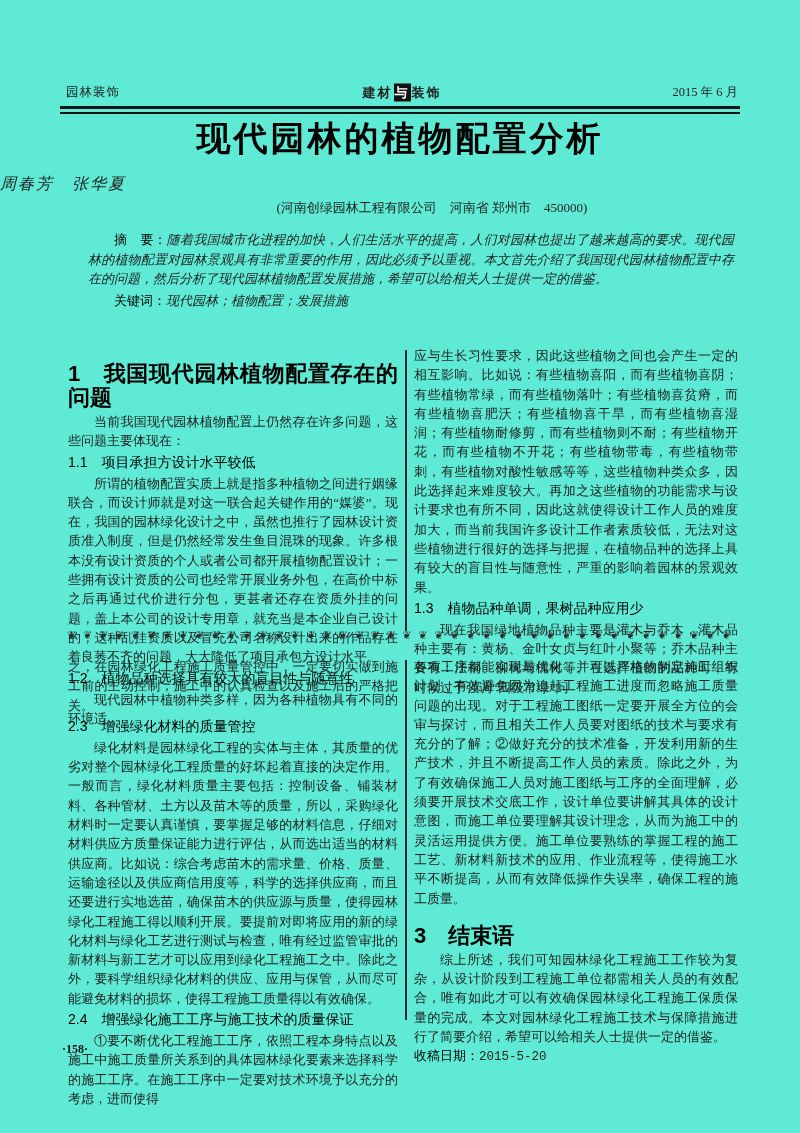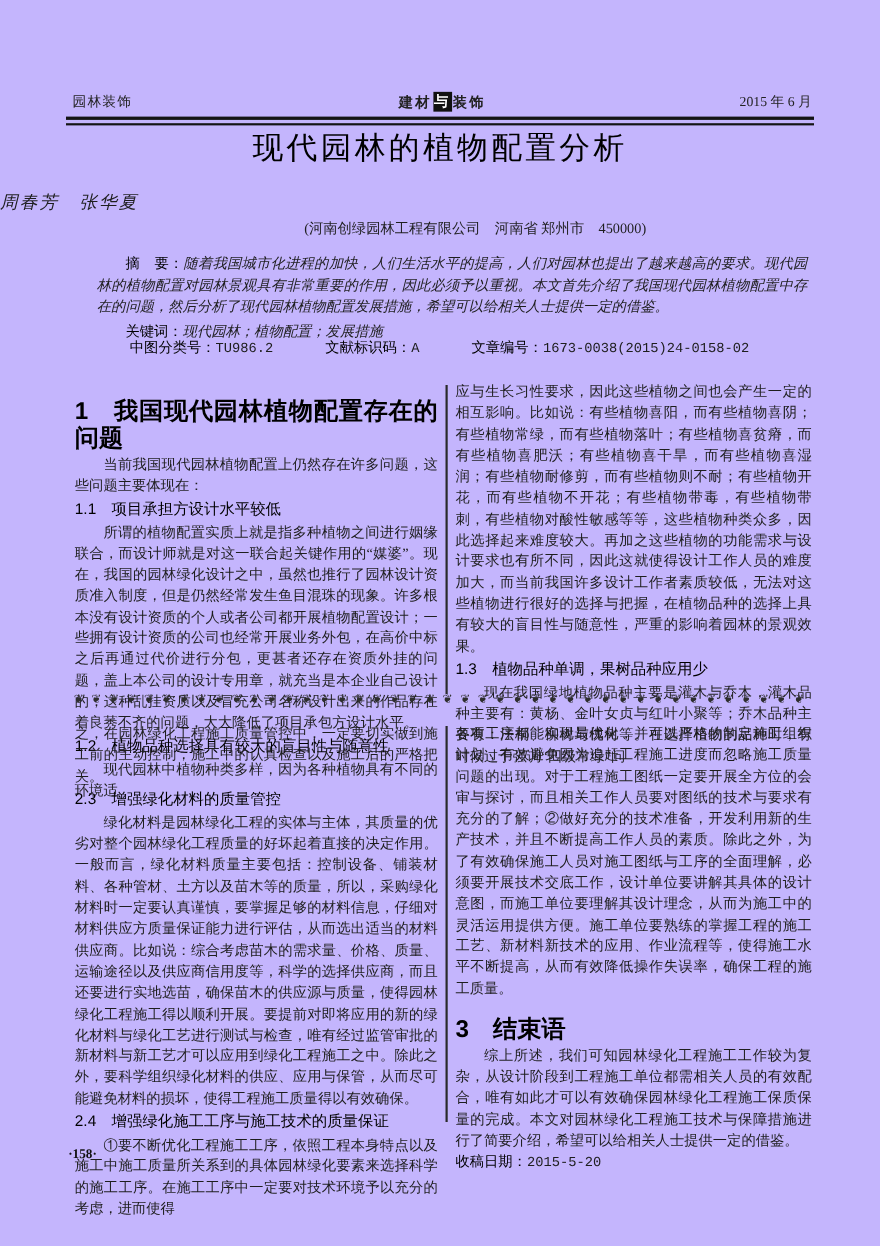--- a/index.html
+++ b/index.html
@@ -1,32 +1,32 @@
 <!DOCTYPE html>
 <html><head>
 <meta charset="utf-8">
 <style>
   html,body { margin:0; padding:0; background:#d9d9d6; }
   .page {
     position:relative; width:800px; height:1133px; margin:0 auto;
-    background:#c4b5fd; color:#1e1e1e; overflow:hidden;
+    background:#5eead4; color:#1e1e1e; overflow:hidden;
     font-family:"Liberation Serif","DejaVu Serif",serif;
   }
   
   .hdr { position:absolute; top:84px; left:66px; right:62px; height:18px; font-size:12.5px; color:#222; }
   .hdr-left { position:absolute; left:0; top:0; letter-spacing:1px; }
   .hdr-right { position:absolute; right:0; top:0; }
   .hdr-center { position:absolute; left:0; right:0; top:0; text-align:center;
     font-family:"Liberation Sans","DejaVu Sans",sans-serif; font-weight:bold; font-size:13px; letter-spacing:2px; }
   .hdr-center .inv { display:inline-block; background:#111; color:#fff; padding:0 1px; margin:0 1px; transform:translateY(-0.5px); }
   .rule-double { position:absolute; top:106px; left:60px; width:680px; height:3px;
     border-top:3px solid #141414; border-bottom:2px solid #141414; }
   
   .title { position:absolute; top:116px; left:0; width:100%; text-align:center;
-    font-size:28px; font-weight:normal; letter-spacing:3px; color:#000; }
+    font-size:34px; font-weight:bold; letter-spacing:3px; color:#000; }
   .authors { position:absolute; top:174px; left:0; width:100%; text-align:left;
     font-size:16px; font-style:italic; letter-spacing:2px; }
   .affil { position:absolute; top:199px; left:0; width:100%; text-align:center; font-size:13px;padding-left:32px; }
   
   .absbox { position:absolute; top:230px; left:88px; width:646px; font-size:13px; line-height:19.5px; }
   .absbox p { margin:0; text-align:justify; }
   .abs-p { text-indent:2em; font-style:italic; }
   .kw-p { text-indent:2em; font-style:italic; margin-top:2px !important; }
   .lbl { font-family:"Liberation Sans","DejaVu Sans",sans-serif; font-weight:normal; font-style:normal; color:#000; }
   .meta-row { position:absolute; top:307px; left:118px; width:616px; font-size:13px; }
@@ -68,25 +68,20 @@
   <div class="rule-double"></div>
 
   <div class="title">现代园林的植物配置分析</div>
   <div class="authors">周春芳　张华夏</div>
   <div class="affil">(河南创绿园林工程有限公司　河南省 郑州市　450000)</div>
 
   <div class="absbox">
     <p class="abs-p"><span class="lbl">摘　要：</span><span>随着我国城市化进程的加快，人们生活水平的提高，人们对园林也提出了越来越高的要求。现代园林的植物配置对园林景观具有非常重要的作用，因此必须予以重视。本文首先介绍了我国现代园林植物配置中存在的问题，然后分析了现代园林植物配置发展措施，希望可以给相关人士提供一定的借鉴。</span></p>
     <p class="kw-p"><span class="lbl">关键词：</span><span>现代园林；植物配置；发展措施</span></p>
   </div>
-  <div class="meta-row">
-    <span class="grp"><span class="lbl">中图分类号：</span><span class="meta-val">TU986.2</span></span>
-    <span class="grp"><span class="lbl">文献标识码：</span><span class="meta-val">A</span></span>
-    <span class="grp"><span class="lbl">文章编号：</span><span class="meta-val">1673-0038(2015)24-0158-02</span></span>
-  </div>
 
   <div class="vrule vrule-top"></div>
 
   <div class="col col-ul">
     <p class="h-major">1　我国现代园林植物配置存在的问题</p>
     <p>当前我国现代园林植物配置上仍然存在许多问题，这些问题主要体现在：</p>
     <p class="h-sub">1.1　项目承担方设计水平较低</p>
     <p>所谓的植物配置实质上就是指多种植物之间进行姻缘联合，而设计师就是对这一联合起关键作用的“媒婆”。现在，我国的园林绿化设计之中，虽然也推行了园林设计资质准入制度，但是仍然经常发生鱼目混珠的现象。许多根本没有设计资质的个人或者公司都开展植物配置设计；一些拥有设计资质的公司也经常开展业务外包，在高价中标之后再通过代价进行分包，更甚者还存在资质外挂的问题，盖上本公司的设计专用章，就充当是本企业自己设计的，这种乱挂资质以及冒充公司名称设计出来的作品存在着良莠不齐的问题，大大降低了项目承包方设计水平。</p>
     <p class="h-sub">1.2　植物品种选择具有较大的盲目性与随意性</p>
     <p>现代园林中植物种类多样，因为各种植物具有不同的环境适</p>

